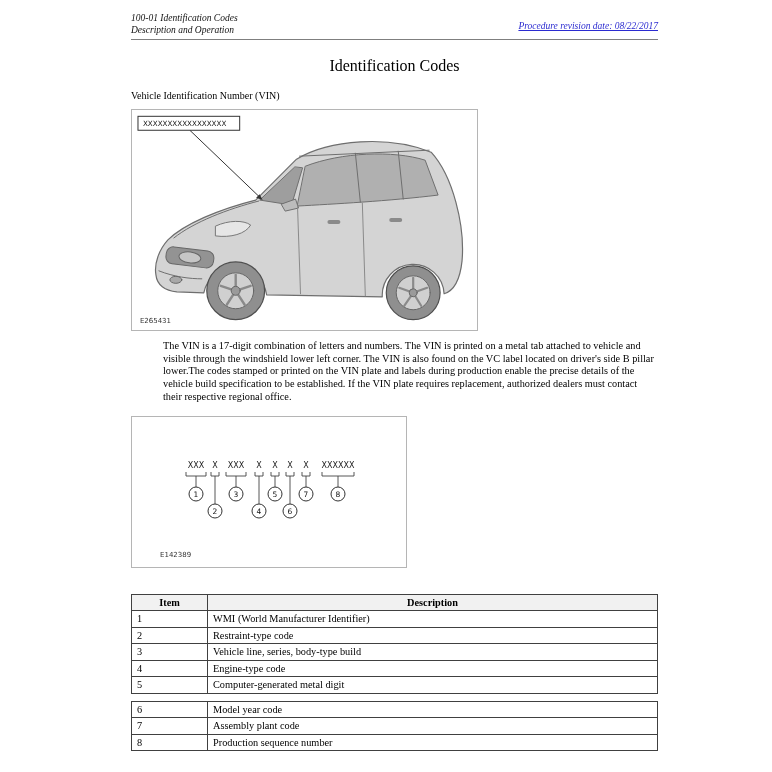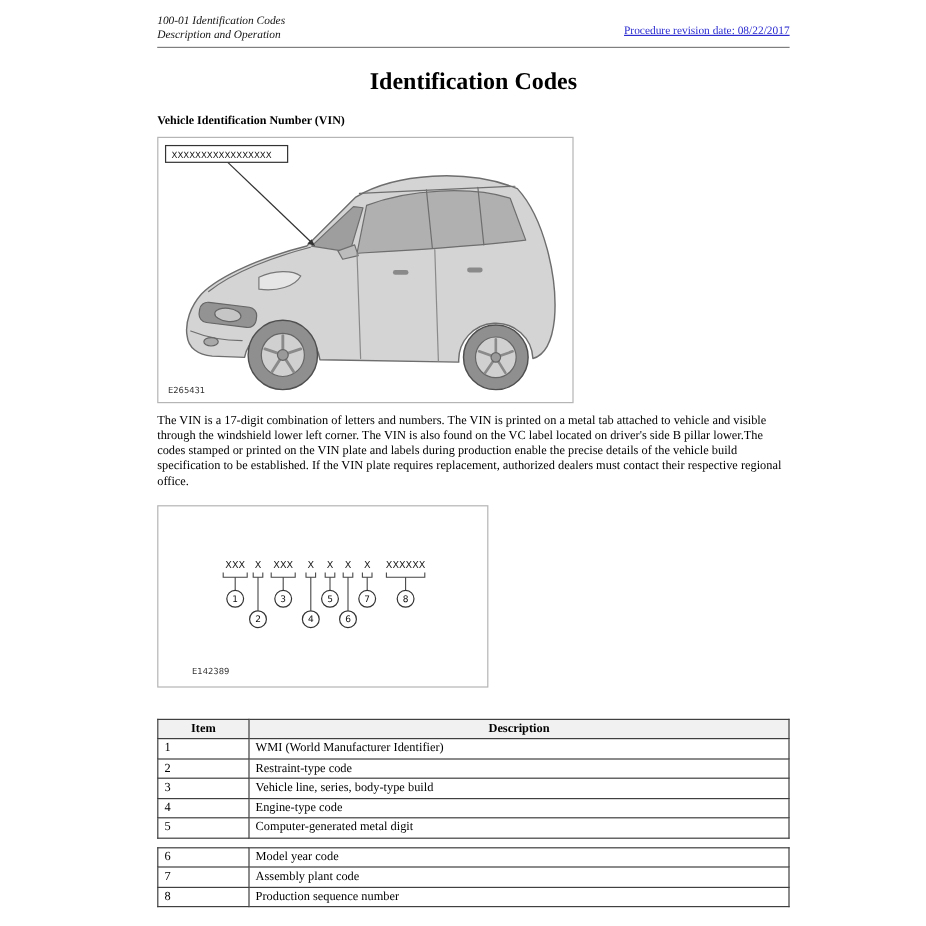--- a/index.html
+++ b/index.html
@@ -6,33 +6,33 @@
   html,body { background:#ffffff; }
   body {
     width:772px; min-height:772px;
     font-family:"Liberation Serif", serif;
     color:#000;
   }
   .page { padding:12px 114px 6px 131px; }
 
   .doc-header { display:flex; justify-content:space-between; align-items:center; }
   .doc-meta { font-size:9.5px; font-style:italic; line-height:12px; color:#111; }
-  .revision-link { font-size:9.5px; color:#2b2bd0; text-decoration:underline; cursor:pointer; }
+  .revision-link { font-size:9.5px; font-style:italic; color:#2b2bd0; text-decoration:underline; cursor:pointer; }
   .header-rule { border-top:1px solid #7f7f7f; margin-top:3px; }
 
-  .page-title { font-size:20px; font-weight:bold; text-align:center; margin-top:17px; }
-  .section-heading { font-size:10px; font-weight:bold; margin-top:15px; }
+  .page-title { font-size:16px; font-weight:normal; text-align:center; margin-top:17px; }
+  .section-heading { font-size:10px; font-weight:normal; margin-top:15px; }
   .section-heading.sub { margin-top:10px; }
 
   .figure { border:1px solid #b5b5b5; background:#fff; margin-top:8px; }
   .figure-locator { width:347px; height:222px; }
   .figure-breakdown { width:276px; height:152px; margin-top:12px; }
   .fig-svg { display:block; width:100%; height:100%; }
 
-  .body-text { font-size:10.3px; line-height:12.7px; margin-top:9px; }
+  .body-text { font-size:10.3px; line-height:12.7px; margin-top:9px;margin-left:32px; }
 
   .vin-table { width:100%; border-collapse:collapse; margin-top:26px; font-size:10.3px; }
   .vin-table th, .vin-table td {
     border:1px solid #404040; padding:1px 5px; height:16.5px;
     vertical-align:middle; text-align:left;
   }
   .vin-table th { text-align:center; font-weight:bold; background:#f1f1f1;margin-left:36px; }
   .col-item { width:76px; }
   .vin-table-2 { margin-top:7px; }
 </style>

